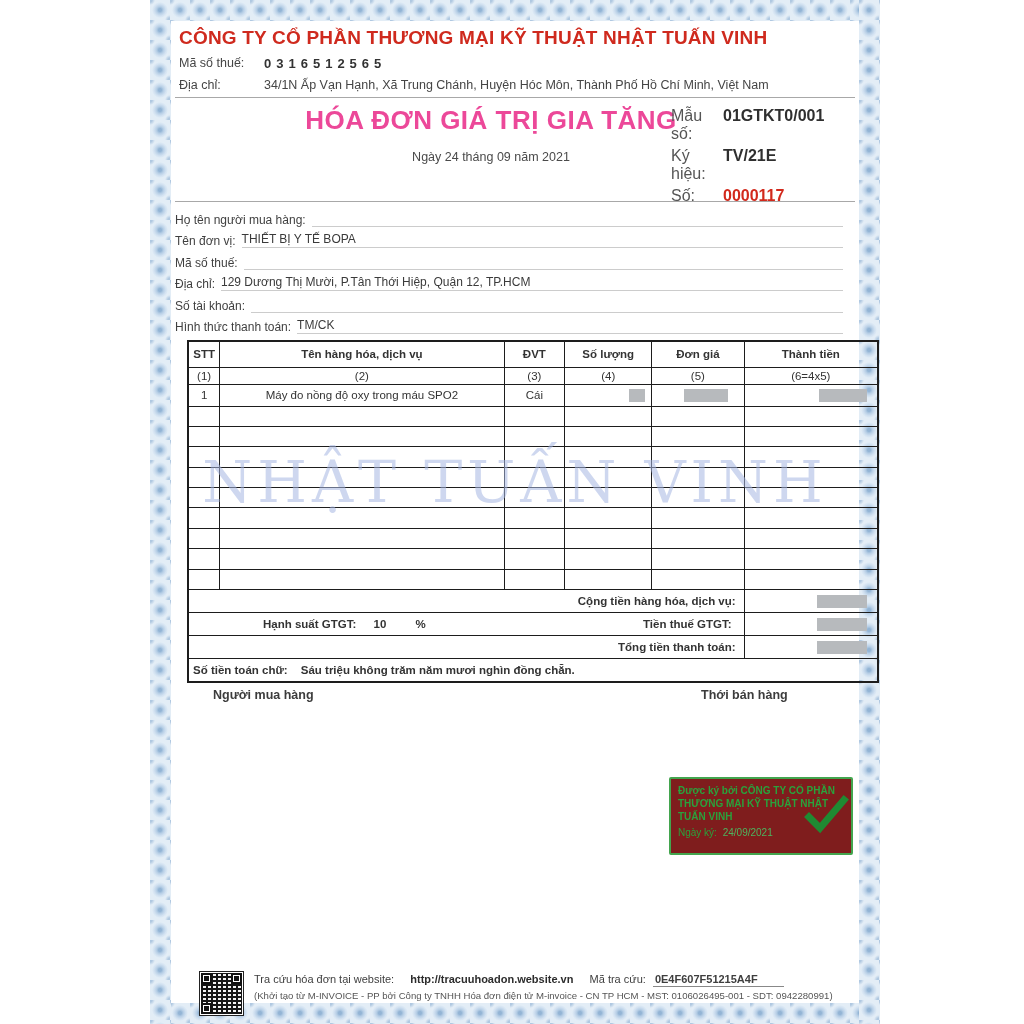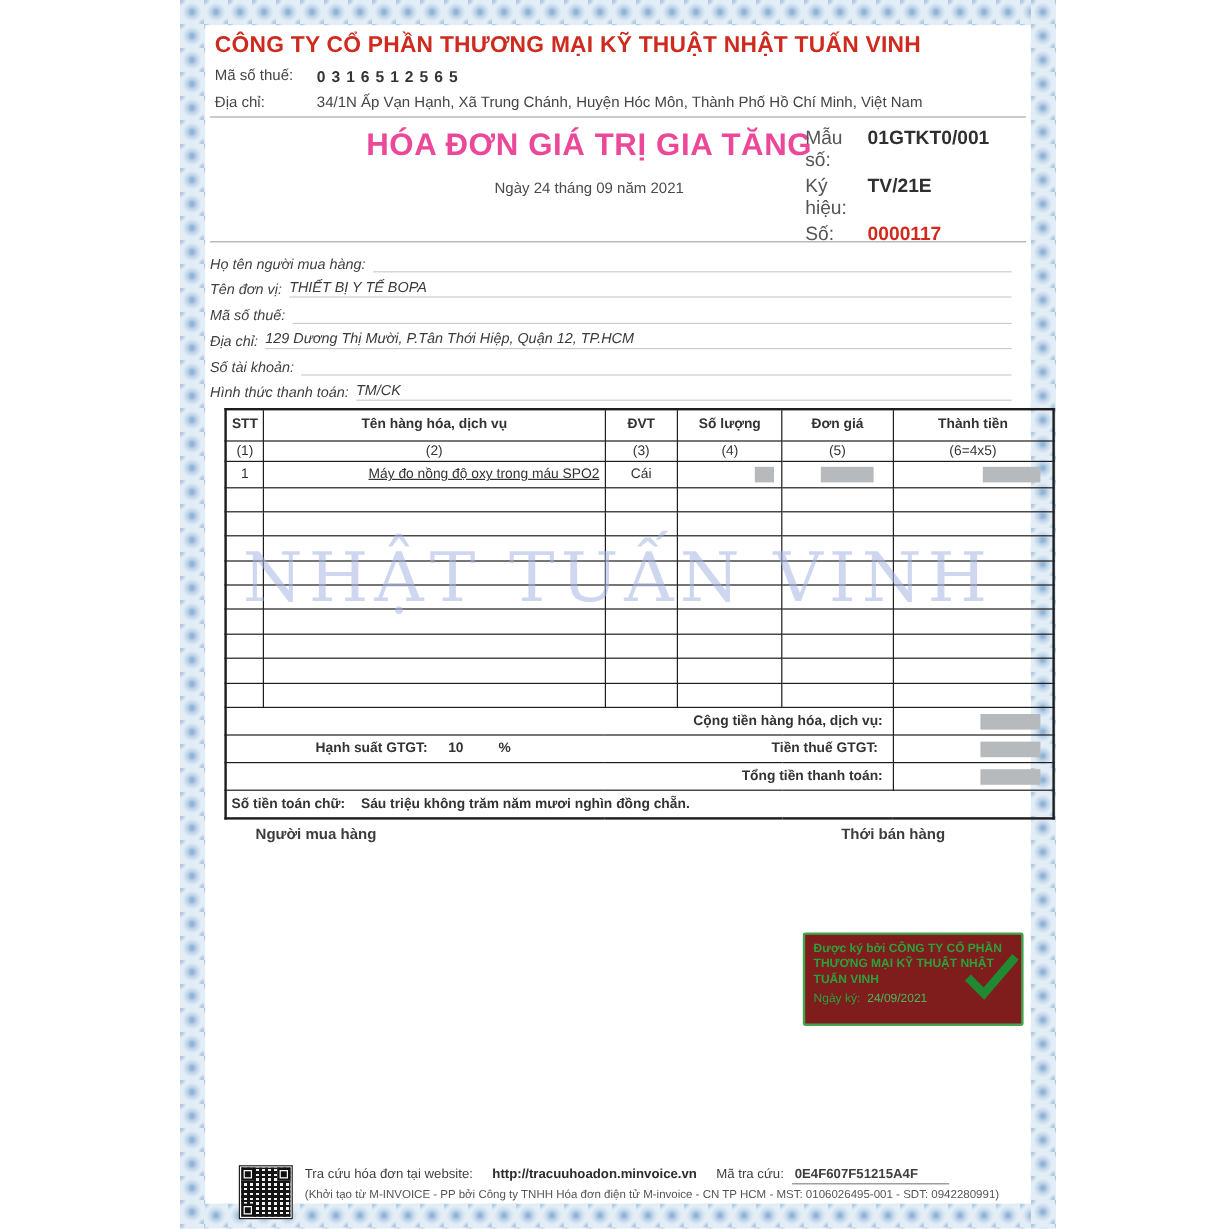--- a/index.html
+++ b/index.html
@@ -35,37 +35,37 @@
   .title-block { position:absolute; left:10px; top:84px; width:620px; text-align:center; }
   .inv-title { color:#ec4899; font-weight:bold; font-size:26px; letter-spacing:.5px; }
   .inv-date { margin-top:14px; font-size:12.5px; color:#4a4a4a; }
   .meta-block { position:absolute; left:500px; top:86px; width:190px; font-size:16px; }
   .meta-row { display:flex; margin-bottom:4px; }
   .meta-row .lbl { width:52px; flex:none; color:#555; }
   .meta-row .val { font-weight:bold; color:#2f2f2f; }
   .meta-row .val.red { color:#d2291c; }
 
   
-  .buyer { position:absolute; left:4px; top:184px; right:16px;font-style:italic; }
+  .buyer { position:absolute; left:4px; top:184px; right:16px; }
   .buyer-row { display:flex; align-items:flex-end; height:21.5px; font-size:12px; color:#3f3f3f; }
   .buyer-row .lbl { flex:none; padding-right:6px; }
   .buyer-row .val-wrap { flex:1; border-bottom:1px solid #cccccc; padding-bottom:1px; }
   .buyer-row .val { font-weight:normal; color:#3a3a3a; }
 
   
   table.items { position:absolute; left:16px; top:319px; width:692px; border-collapse:collapse; table-layout:fixed; }
   table.items th, table.items td { border:1px solid #1d1d1d; font-size:11.5px; color:#333; padding:1px 4px; overflow:hidden; white-space:nowrap; }
   table.items { border:2px solid #1d1d1d; }
   th { font-weight:bold; text-align:center; }
   .r-head th { height:26px; font-size:12px; }
   .r-idx td { height:17px; text-align:center; font-size:11px; padding:0 2px; }
   .r-item td { height:22px; }
   .r-empty td { height:20.4px; }
   td.c { text-align:center; }
-  td.l { text-align:right;text-decoration:underline; }
+  td.l { text-align:center; }
   .r-total td { height:23px; font-weight:bold; font-size:12px; }
   .r-total td.labelcell { text-align:right; padding-right:8px; }
   .taxflex { display:flex; justify-content:space-between; font-weight:bold; }
   .taxleft { padding-left:70px; }
   .taxleft .pct { display:inline-block; margin-left:14px; }
   .taxleft .pctsign { display:inline-block; margin-left:26px; }
   .r-words td { height:23px; font-weight:bold; font-size:12px; text-align:left; padding-left:4px; }
   .words-val { margin-left:10px; }
 
   .redact { display:inline-block; background:#b7babd; height:13px; vertical-align:middle; }
@@ -341,21 +341,21 @@
         <div class="qr">
           <div class="qr-inner"></div>
           <div class="qr-finder tl"></div>
           <div class="qr-finder tr"></div>
           <div class="qr-finder bl"></div>
         </div>
         <div class="footer-text">
           <div class="f-line1">
             <span>Tra cứu hóa đơn tại website:</span>
             <span class="gap"></span>
-            <span class="b">http://tracuuhoadon.minvoice.vn</span>
+            <span class="b">http://tracuuhoadon.website.vn</span>
             <span class="gap"></span>
             <span>Mã tra cứu:</span>
             <span class="code">0E4F607F51215A4F</span>
           </div>
           <div class="f-line2">(Khởi tạo từ M-INVOICE - PP bởi Công ty TNHH Hóa đơn điện tử M-invoice - CN TP HCM - MST: 0106026495-001 - SDT: 0942280991)</div>
         </div>
       </div>
 
     </div>
   </div>

